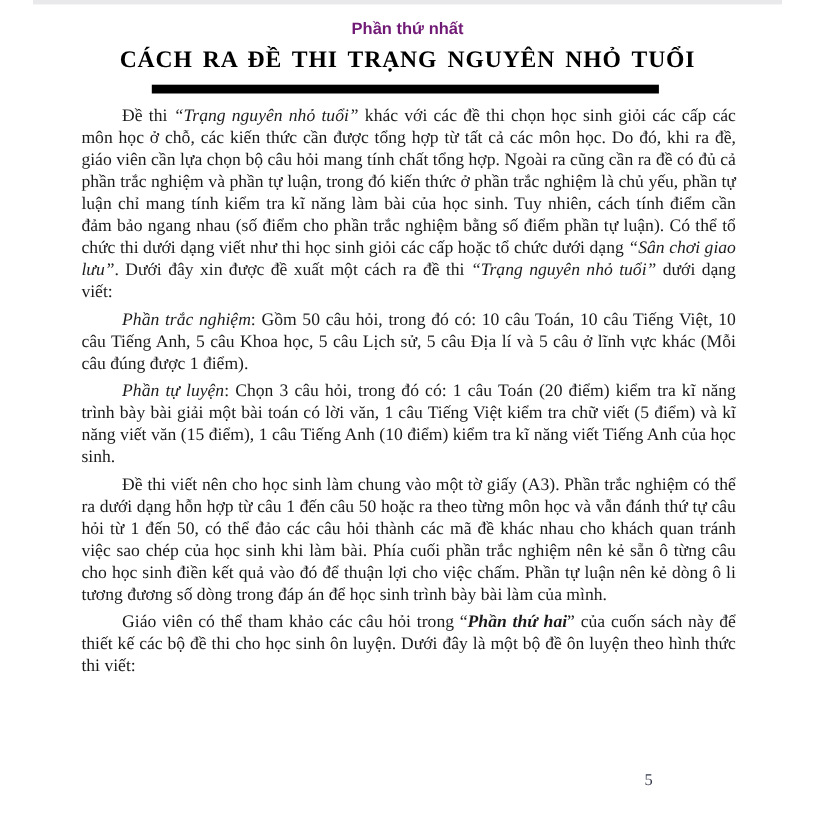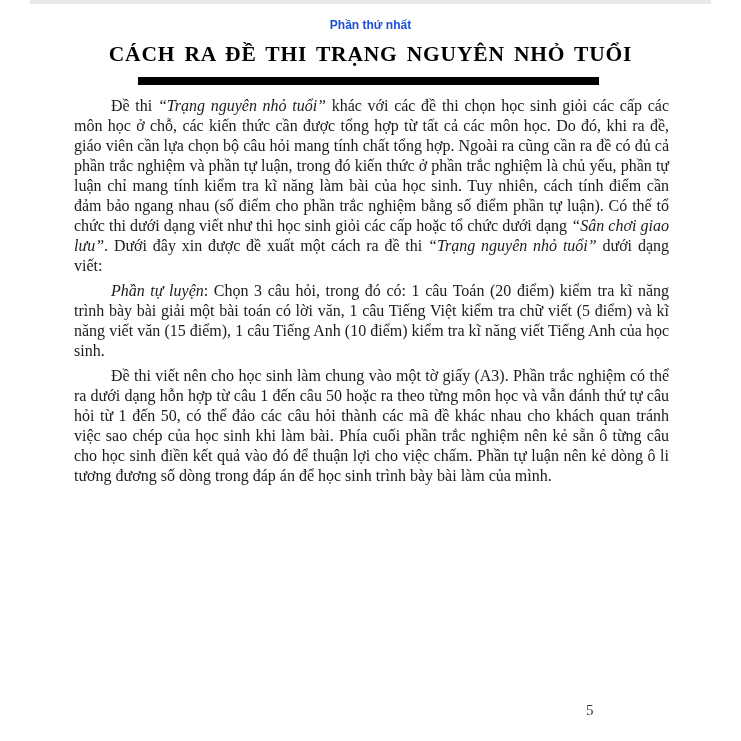--- a/index.html
+++ b/index.html
@@ -18,22 +18,22 @@
     width: 681px; height: 4px;
     background: #e9e9ec;
   }
   .part-label {
     position: absolute;
     top: 18px; left: 0;
     width: 100%;
     text-align: center;
     font-family: "Liberation Sans", sans-serif;
     font-weight: bold;
-    font-size: 12px;
-    color: #1d4ed8;
+    font-size: 15px;
+    color: #701a75;
   }
   .chapter-title {
     position: absolute;
     top: 42px; left: 0;
     width: 100%;
     margin: 0;
     text-align: center;
     font-family: "Liberation Serif", serif;
     font-weight: bold;
     font-size: 21.5px;
@@ -78,19 +78,21 @@
   <div class="scan-artifact-top"></div>
 
   <header>
     <div class="part-label">Phần thứ nhất</div>
     <h1 class="chapter-title">CÁCH RA ĐỀ THI TRẠNG NGUYÊN NHỎ TUỔI</h1>
     <div class="title-rule"></div>
   </header>
 
   <main class="body-text">
     <p><span class="seg-n">Đề thi </span><span class="seg-i">“Trạng nguyên nhỏ tuổi”</span><span class="seg-n"> khác với các đề thi chọn học sinh giỏi các cấp các môn học ở chỗ, các kiến thức cần được tổng hợp từ tất cả các môn học. Do đó, khi ra đề, giáo viên cần lựa chọn bộ câu hỏi mang tính chất tổng hợp. Ngoài ra cũng cần ra đề có đủ cả phần trắc nghiệm và phần tự luận, trong đó kiến thức ở phần trắc nghiệm là chủ yếu, phần tự luận chỉ mang tính kiểm tra kĩ năng làm bài của học sinh. Tuy nhiên, cách tính điểm cần đảm bảo ngang nhau (số điểm cho phần trắc nghiệm bằng số điểm phần tự luận). Có thể tổ chức thi dưới dạng viết như thi học sinh giỏi các cấp hoặc tổ chức dưới dạng </span><span class="seg-i">“Sân chơi giao lưu”</span><span class="seg-n">. Dưới đây xin được đề xuất một cách ra đề thi </span><span class="seg-i">“Trạng nguyên nhỏ tuổi”</span><span class="seg-n"> dưới dạng viết:</span></p>
+    <p><span class="seg-i">Phần trắc nghiệm</span><span class="seg-n">: Gồm 50 câu hỏi, trong đó có: 10 câu Toán, 10 câu Tiếng Việt, 10 câu Tiếng Anh, 5 câu Khoa học, 5 câu Lịch sử, 5 câu Địa lí và 5 câu ở lĩnh vực khác (Mỗi câu đúng được 1 điểm).</span></p>
     <p><span class="seg-i">Phần tự luyện</span><span class="seg-n">: Chọn 3 câu hỏi, trong đó có: 1 câu Toán (20 điểm) kiểm tra kĩ năng trình bày bài giải một bài toán có lời văn, 1 câu Tiếng Việt kiểm tra chữ viết (5 điểm) và kĩ năng viết văn (15 điểm), 1 câu Tiếng Anh (10 điểm) kiểm tra kĩ năng viết Tiếng Anh của học sinh.</span></p>
     <p><span class="seg-n">Đề thi viết nên cho học sinh làm chung vào một tờ giấy (A3). Phần trắc nghiệm có thể ra dưới dạng hỗn hợp từ câu 1 đến câu 50 hoặc ra theo từng môn học và vẫn đánh thứ tự câu hỏi từ 1 đến 50, có thể đảo các câu hỏi thành các mã đề khác nhau cho khách quan tránh việc sao chép của học sinh khi làm bài. Phía cuối phần trắc nghiệm nên kẻ sẵn ô từng câu cho học sinh điền kết quả vào đó để thuận lợi cho việc chấm. Phần tự luận nên kẻ dòng ô li tương đương số dòng trong đáp án để học sinh trình bày bài làm của mình.</span></p>
+    <p><span class="seg-n">Giáo viên có thể tham khảo các câu hỏi trong “</span><span class="seg-bi">Phần thứ hai</span><span class="seg-n">” của cuốn sách này để thiết kế các bộ đề thi cho học sinh ôn luyện. Dưới đây là một bộ đề ôn luyện theo hình thức thi viết:</span></p>
   </main>
 
   <div class="page-number">5</div>
 
 </div>
 
 </body></html>

